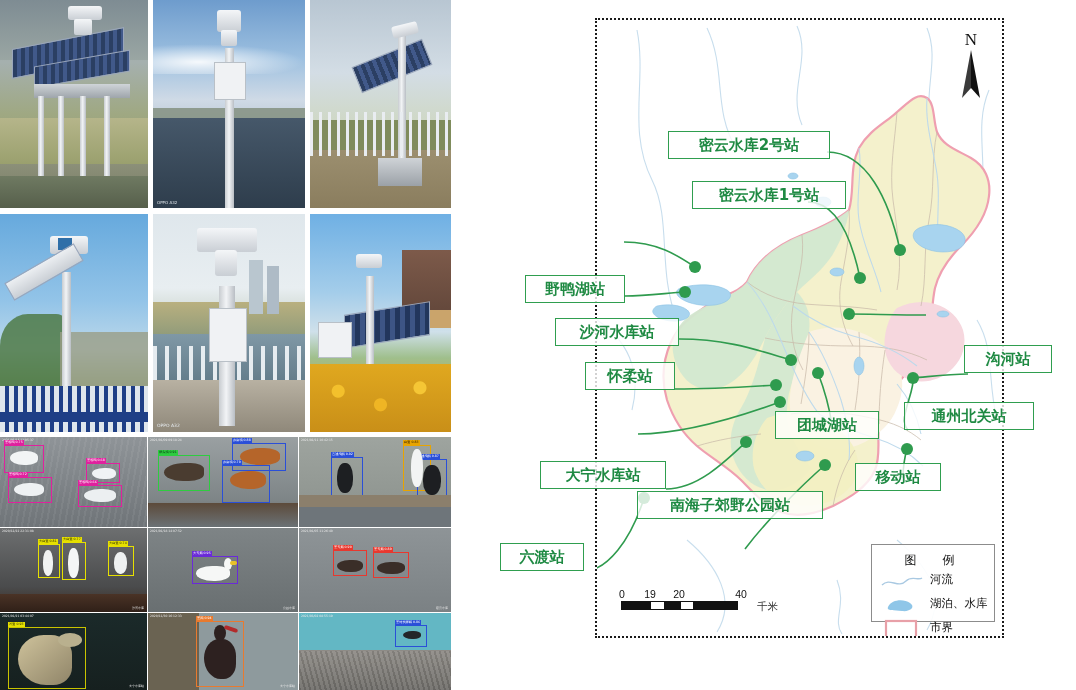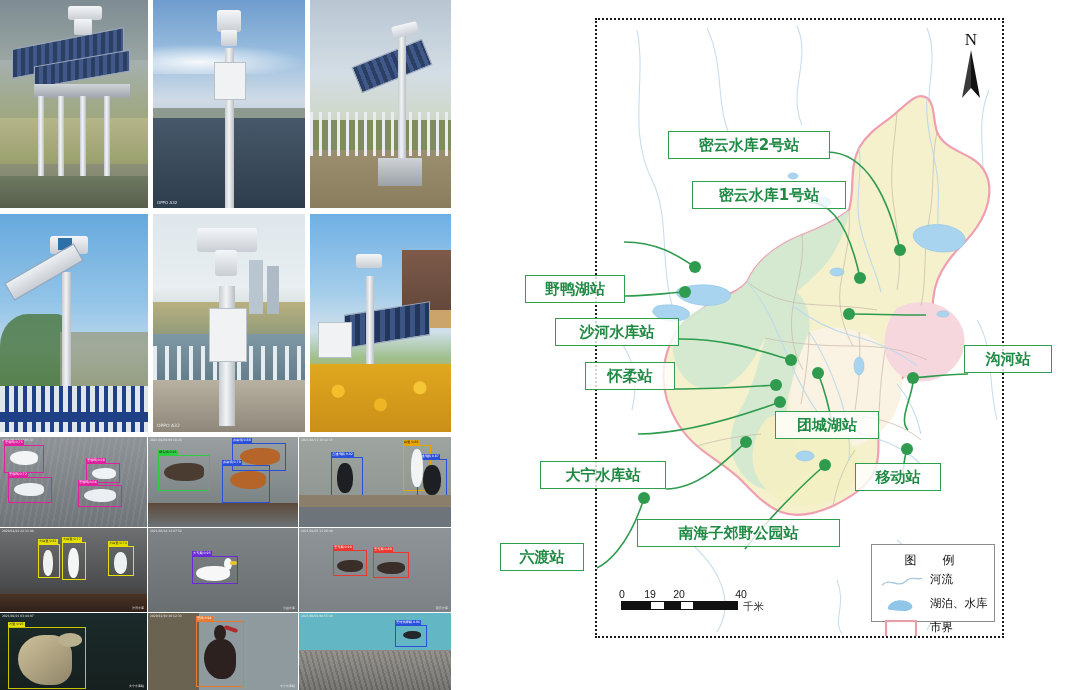--- a/index.html
+++ b/index.html
@@ -87,21 +87,21 @@
 
   #scalebar { position: absolute; left: 24px; bottom: 26px; width: 150px; z-index: 30; }
   #scalebar .nums { position: relative; height: 13px; }
   #scalebar .nums span {
     position: absolute; font-size: 10.5px; color: #111; transform: translateX(-50%);
     font-family: "Liberation Sans", sans-serif;
   }
   #scalebar .bar { position: relative; height: 9px; width: 117px; }
   #scalebar .seg { position: absolute; top: 0; height: 9px; }
   #scalebar .unit {
-    position: absolute; left: 122px; top: 12px; font-size: 10.5px; color: #333;
+    position: absolute; left: 136px; top: 12px; font-size: 10.5px; color: #333;
     font-family: Liberation Serif, serif; white-space: nowrap;
   }
 </style>
 </head>
 <body>
 
 <div id="root">
 
   <div id="photo-panel">
 
@@ -480,18 +480,19 @@
     </div>
   </div>
 
   <div class="stn-label" style="left:668px;top:131px;width:162px;">密云水库2号站</div>
   <div class="stn-label" style="left:692px;top:181px;width:154px;">密云水库1号站</div>
   <div class="stn-label" style="left:525px;top:275px;width:100px;">野鸭湖站</div>
   <div class="stn-label" style="left:555px;top:318px;width:124px;">沙河水库站</div>
   <div class="stn-label" style="left:585px;top:362px;width:90px;">怀柔站</div>
   <div class="stn-label" style="left:540px;top:461px;width:126px;">大宁水库站</div>
   <div class="stn-label" style="left:500px;top:543px;width:84px;">六渡站</div>
-  <div class="stn-label" style="left:637px;top:519px;width:203px;font-family:Liberation Serif, serif;">南海子郊野公园站</div>
+  <div class="stn-label" style="left:637px;top:491px;width:186px;font-family:Liberation Serif, serif;">南海子郊野公园站</div>
   <div class="stn-label" style="left:775px;top:411px;width:104px;">团城湖站</div>
   <div class="stn-label" style="left:855px;top:463px;width:86px;">移动站</div>
   <div class="stn-label" style="left:964px;top:345px;width:88px;">沟河站</div>
+  <div class="stn-label" style="left:904px;top:402px;width:130px;">通州北关站</div>
 
 </div>
 
 </body></html>

